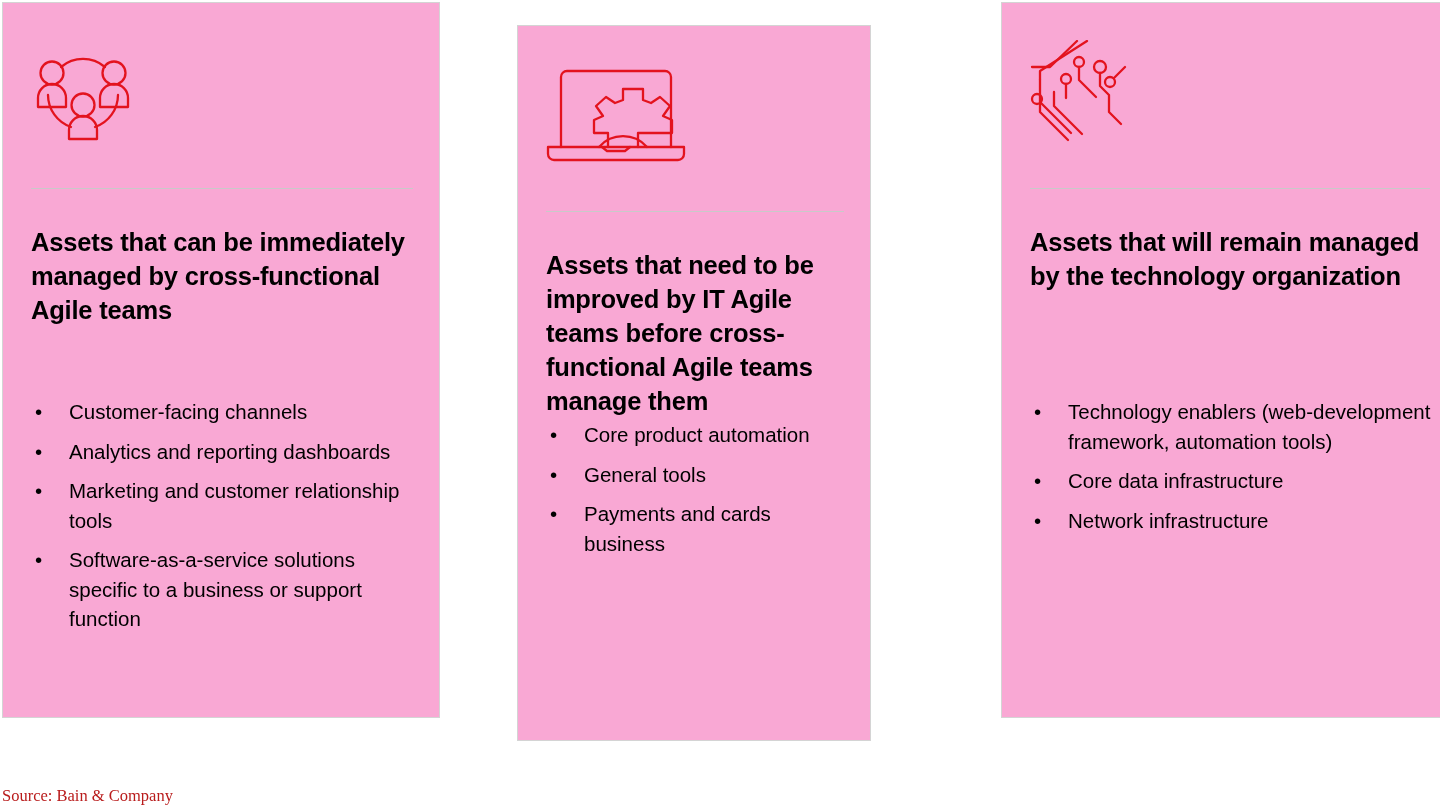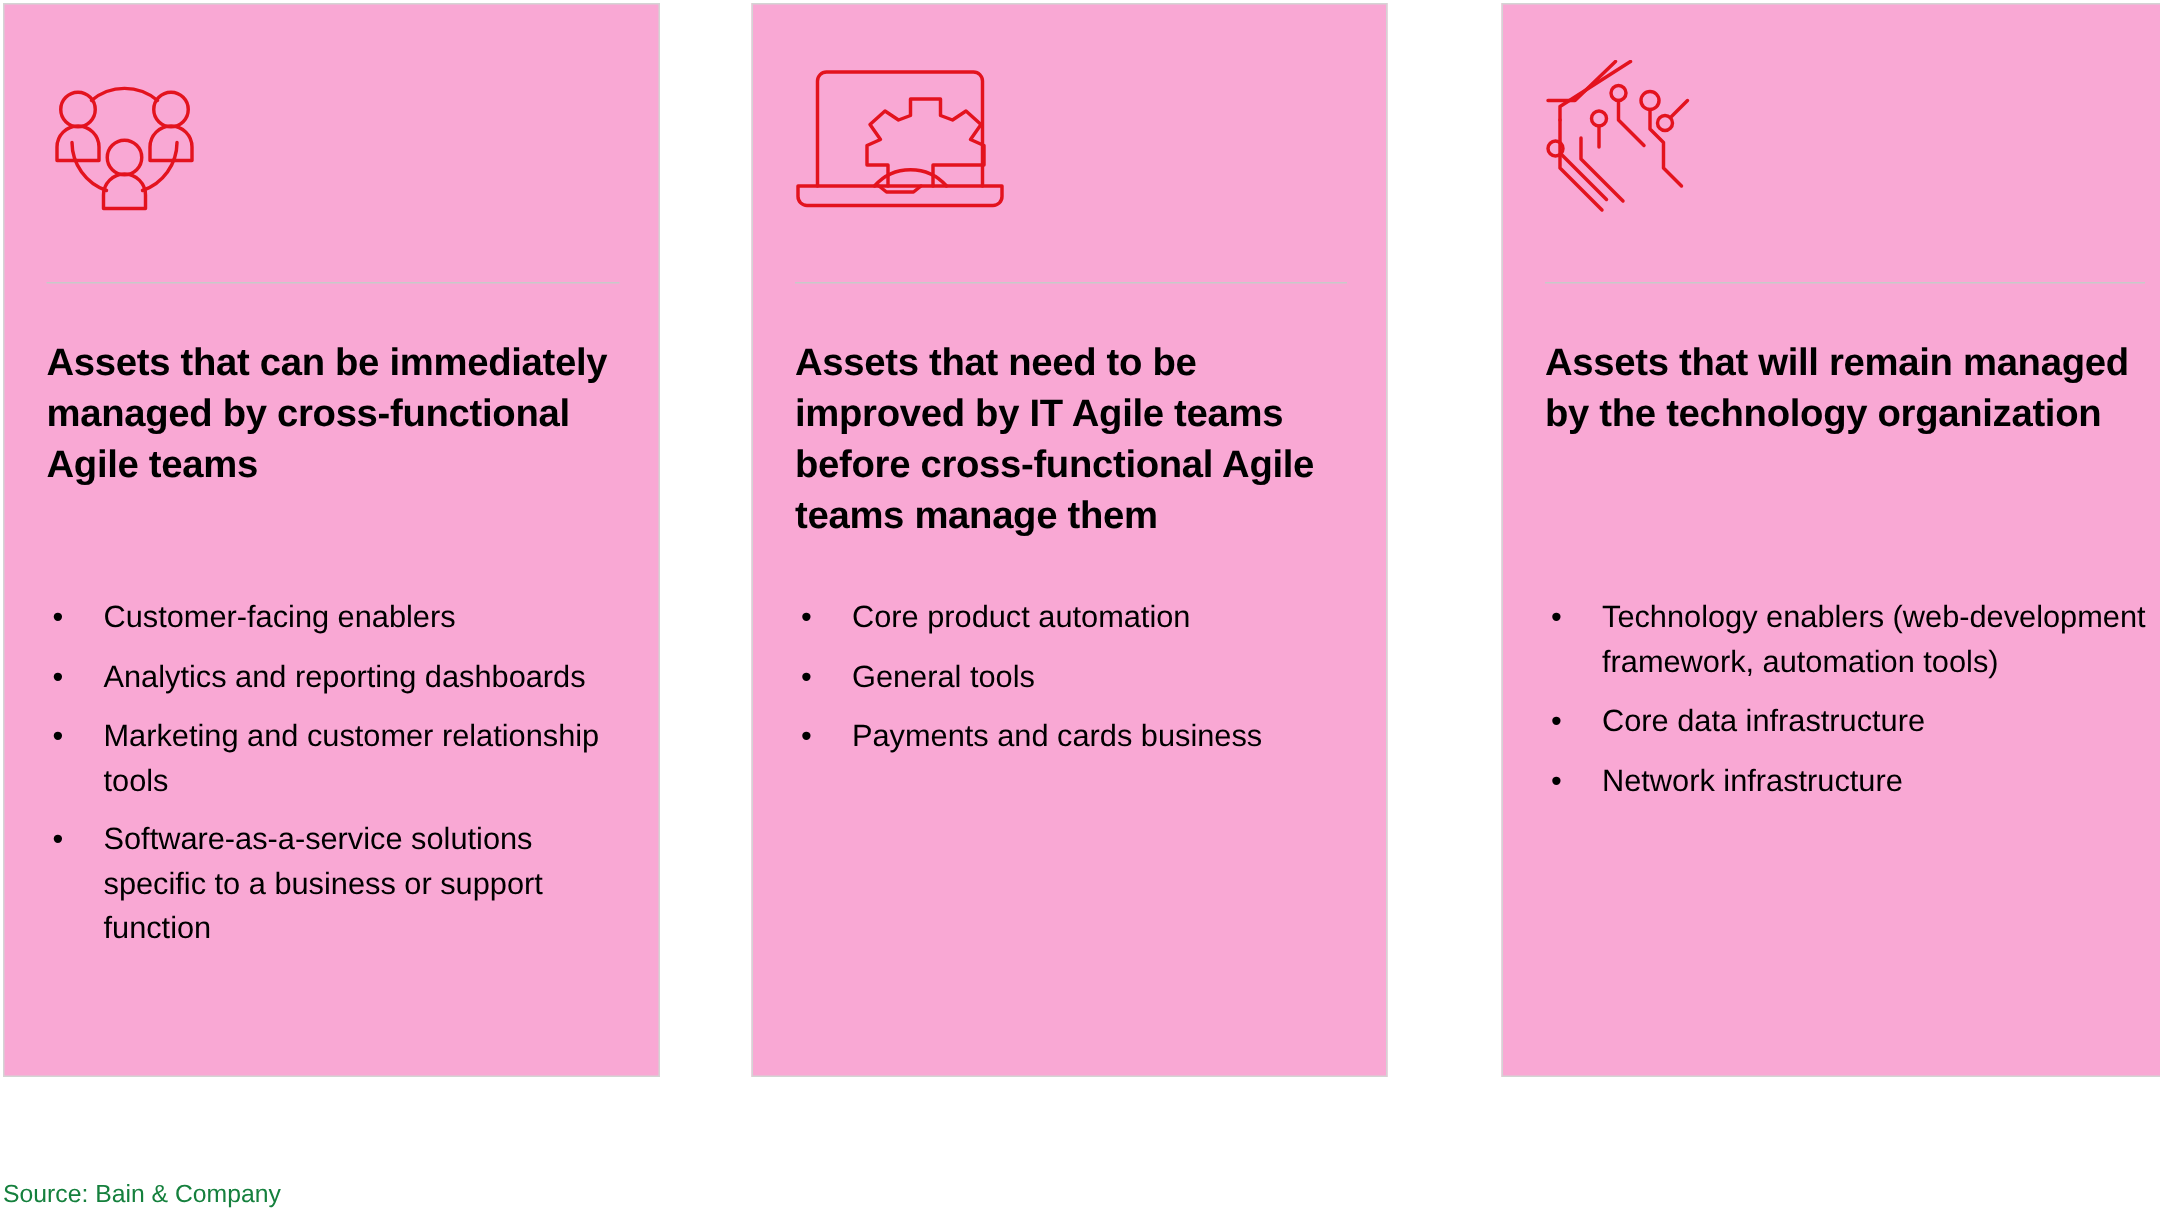--- a/index.html
+++ b/index.html
@@ -25,21 +25,21 @@
 
   .card {
     position: absolute;
     top: 2px;
     height: 716px;
     box-sizing: border-box;
     border: 1px solid #d4d4d4;
     background: #f9a8d4;
   }
   .card-1 { left: 2px;    width: 438px; }
-  .card-2 { left: 501px;  width: 424px; }
+  .card-2 { left: 517px;  width: 354px; margin-top: 23px; }
   .card-3 { left: 1001px; width: 456px; }
 
   .card-inner {
     position: absolute;
     left: 28px;
     right: 26px;
     top: 0;
     bottom: 0;
   }
 
@@ -95,21 +95,22 @@
     font-size: 20.5px;
     line-height: 29.5px;
   }
 
   .source {
     position: absolute;
     left: 2px;
     top: 786px;
     font-size: 16.5px;
     line-height: 20px;
-    color: #15803d;
+    color: #b91c1c;
+    font-family: Liberation Serif, serif;
   }
 
   svg { display: block; }
 </style>
 </head>
 <body>
 
 <div class="board">
 
   <div class="card card-1">
@@ -137,21 +138,21 @@
         </svg>
       </div>
 
       <div class="divider"></div>
 
       <div class="card-heading">Assets that can be immediately managed by cross-functional Agile teams</div>
 
       <ul class="bullets">
         <li class="bullet-item">
           <span class="bullet-dot">•</span>
-          <span>Customer-facing enablers</span>
+          <span>Customer-facing channels</span>
         </li>
         <li class="bullet-item">
           <span class="bullet-dot">•</span>
           <span>Analytics and reporting dashboards</span>
         </li>
         <li class="bullet-item">
           <span class="bullet-dot">•</span>
           <span>Marketing and customer relationship tools</span>
         </li>
         <li class="bullet-item">

